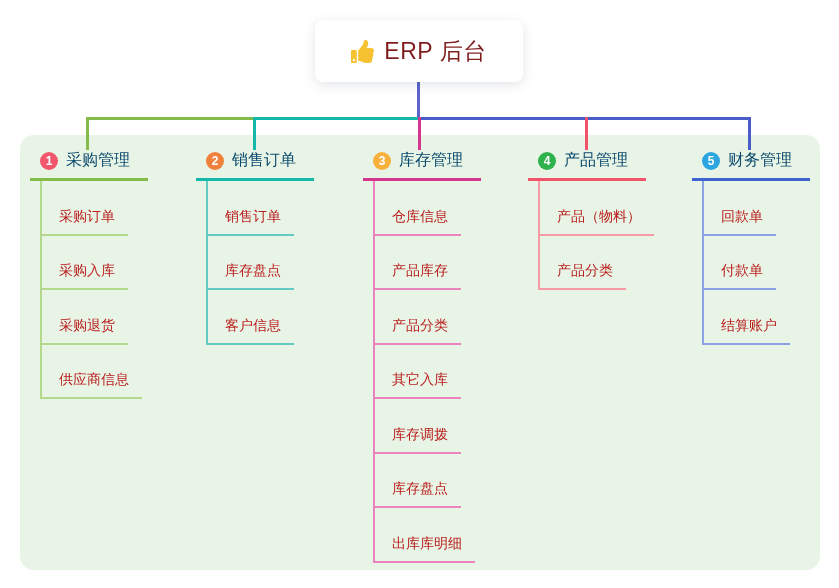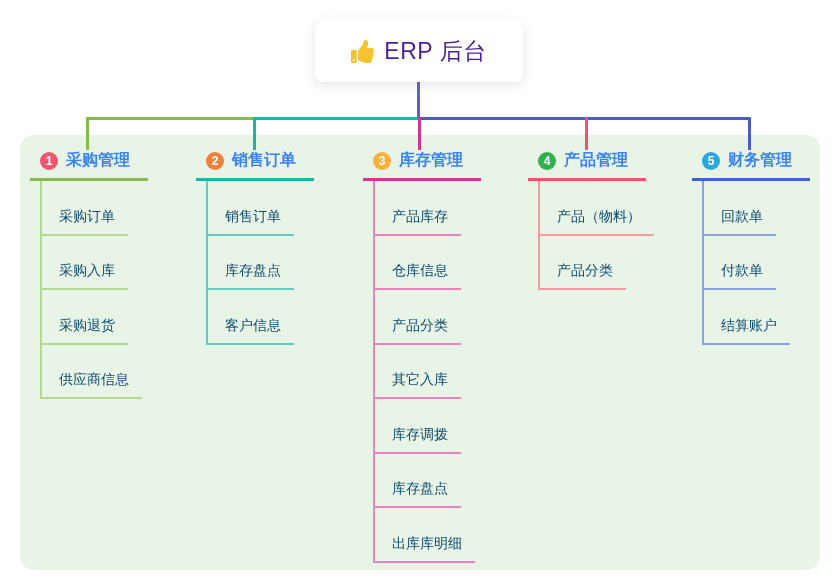--- a/index.html
+++ b/index.html
@@ -7,21 +7,21 @@
   body { font-family:"Liberation Sans","DejaVu Sans",sans-serif; }
   .canvas { position:relative; width:839px; height:588px; background:#ffffff; overflow:hidden; }
 
   
   .panel { position:absolute; left:20px; top:135px; width:800px; height:435px; border-radius:14px; background:#e8f5e6; }
 
   
   .root-card { position:absolute; left:315px; top:20px; width:208px; height:62px; background:#ffffff;
     border-radius:8px; box-shadow:0 3px 12px rgba(60,70,90,.14); display:flex; align-items:center;
     justify-content:center; gap:10px; cursor:pointer; }
-  .root-card .title { font-size:23px; font-weight:500; color:#4c1d95; letter-spacing:.5px;text-align:right; }
+  .root-card .title { font-size:23px; font-weight:500; color:#7f1d1d; letter-spacing:.5px;text-align:right; }
   .thumb { width:23px; height:23px; display:inline-flex; }
 
   
   .line { position:absolute; }
   .root-stem   { left:417px; top:82px;  width:3px;  height:36px; }
   .seg-green   { left:86px;  top:117px; width:169px; height:3px; border-radius:2px; }
   .seg-teal    { left:253px; top:117px; width:167px; height:3px; }
   .seg-blue    { left:419px; top:117px; width:332px; height:3px; border-radius:2px; }
   .drop        { top:117px; width:3px; height:33px; }
   .drop-1 { left:86px; }
@@ -35,25 +35,25 @@
   .b1 { left:30px; }
   .b2 { left:196px; }
   .b3 { left:363px; }
   .b4 { left:528px; }
   .b5 { left:692px; }
 
   .branch-header { display:flex; align-items:center; gap:8px; padding:0 0 7px 10px;
     border-bottom:3px solid var(--main); width:118px; cursor:pointer; }
   .badge { width:18px; height:18px; min-width:18px; border-radius:50%; color:#fff; font-size:12px;
     font-weight:bold; display:flex; align-items:center; justify-content:center; }
-  .branch-label { font-size:16px; font-weight:700; color:#3b82f6; white-space:nowrap; }
+  .branch-label { font-size:16px; font-weight:400; color:#0c4a6e; white-space:nowrap; }
 
   .items { margin-left:10px; border-left:2px solid var(--light); width:max-content; }
   .item { height:54.5px; display:flex; align-items:flex-end; padding:0 13px 8px 17px;
-    border-bottom:2px solid var(--light); font-size:14px; color:#0c4a6e; white-space:nowrap;
+    border-bottom:2px solid var(--light); font-size:14px; color:#b91c1c; white-space:nowrap;
     width:max-content; cursor:pointer; }
 </style>
 </head>
 <body>
 
 <div class="canvas">
 
   <div class="panel" style="background: rgb(232, 245, 230);"></div>
 
   <div class="line root-stem" style="background: rgb(90, 100, 204);"></div>
@@ -98,22 +98,22 @@
           <div class="item">库存盘点</div>
           <div class="item">客户信息</div>
         </div>
   </div>
       <div class="branch b3" style="--main: #d5348f; --light: #e982bd;">
     <div class="branch-header">
       <span class="badge" style="background: rgb(248, 177, 60);">3</span>
       <span class="branch-label">库存管理</span>
     </div>
     <div class="items">
+          <div class="item">仓库信息</div>
           <div class="item">产品库存</div>
-          <div class="item">仓库信息</div>
           <div class="item">产品分类</div>
           <div class="item">其它入库</div>
           <div class="item">库存调拨</div>
           <div class="item">库存盘点</div>
           <div class="item">出库库明细</div>
         </div>
   </div>
       <div class="branch b4" style="--main: #f2536b; --light: #f79aa6;">
     <div class="branch-header">
       <span class="badge" style="background: rgb(46, 179, 76);">4</span>

